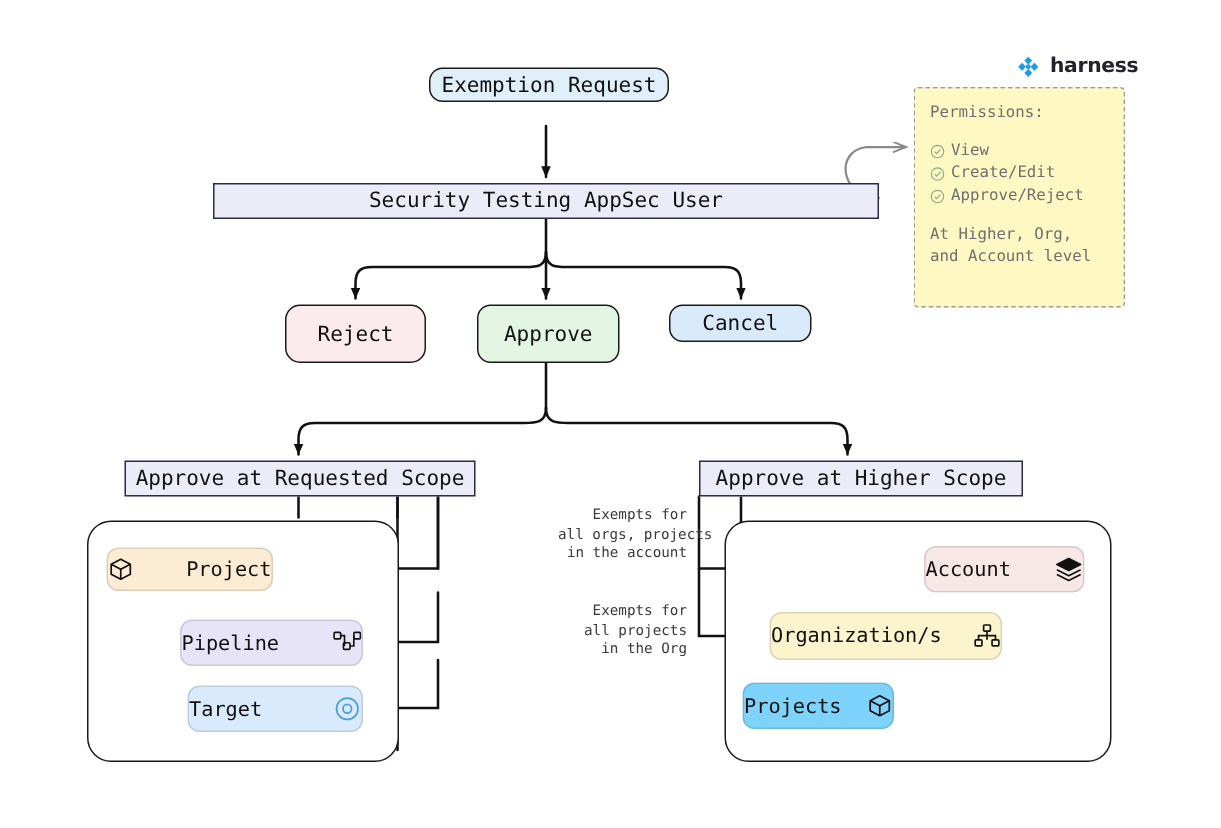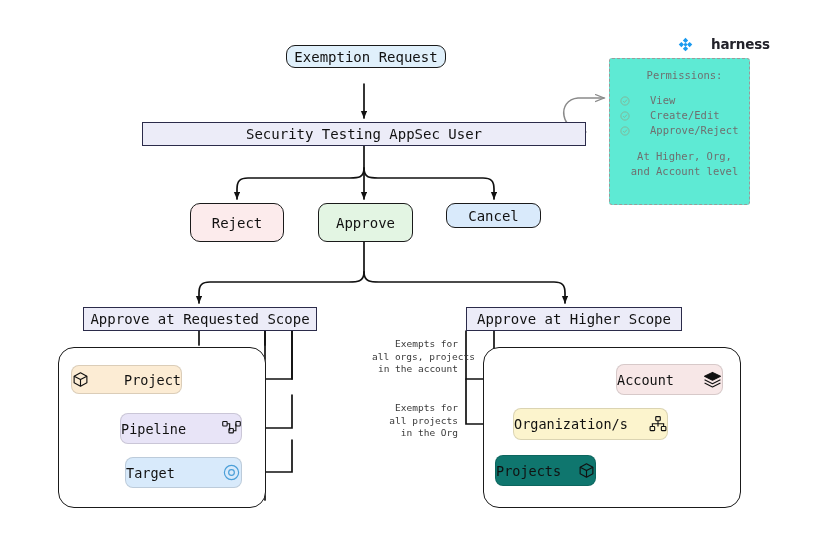--- a/index.html
+++ b/index.html
@@ -24,49 +24,49 @@
   #appsec-user{left:142px;top:122px;width:444px;height:24px;}
   #btn-reject{left:190px;top:203px;width:94px;height:39px;background:#fcebec;border-radius:10px;}
   #btn-approve{left:318px;top:203px;width:95px;height:39px;background:#e3f5e3;}
   #btn-cancel{left:446px;top:203px;width:95px;height:25px;background:#d9eafb;}
   #scope-requested{left:83px;top:307px;width:234px;height:24px;}
   #scope-higher{left:456px;top:307px;width:216px;height:24px;margin-left:10px;}
 
   
   #permissions-card{
     position:absolute;left:609px;top:58px;width:141px;height:147px;
-    border:1.5px dashed #9b9b9b;border-radius:3px;background:#5eead4;
+    border:1.5px dashed #9b9b9b;border-radius:3px;background:#fef9c3;
     box-sizing:border-box;padding:9px 0 0 10px;
-    font-size:10.5px;color:#6f6f6f;line-height:15px;text-align:center;
+    font-size:10.5px;color:#6f6f6f;line-height:15px;
   }
   #permissions-card .perm-title{margin-bottom:10px;}
-  #permissions-card .perm-item{display:flex;align-items:center;gap:20px;}
+  #permissions-card .perm-item{display:flex;align-items:center;gap:4px;}
   #permissions-card .perm-foot{margin-top:11px;}
   .check-ic{width:10px;height:10px;flex:0 0 10px;display:inline-block;}
 
   
-  #harness-logo{position:absolute;left:678px;top:36px;display:flex;align-items:center;gap:18px;}
+  #harness-logo{position:absolute;left:678px;top:36px;display:flex;align-items:center;gap:7px;}
   #harness-logo .wordmark{font-family:"DejaVu Sans","Liberation Sans",sans-serif;
       font-weight:700;font-size:13.5px;color:#22222a;letter-spacing:-0.2px;}
 
   
   .group{position:absolute;border:1.8px solid #1a1a1a;border-radius:16px;background:#fff;}
   #group-requested{left:58px;top:347px;width:206px;height:159px;}
   #group-higher{left:483px;top:347px;width:256px;height:159px;}
 
   
   .chip{position:absolute;box-sizing:border-box;border-radius:8px;
         display:flex;align-items:center;justify-content:space-between;gap:7px;
         font-size:13.5px;color:#111;border:1px solid rgba(0,0,0,.13);}
   #chip-project{left:71px;top:365px;width:111px;height:29px;background:#fcecd4;}
   #chip-pipeline{left:120px;top:413px;width:122px;height:31px;background:#e8e4f7;}
   #chip-target{left:125px;top:457px;width:117px;height:31px;background:#d8eafb;}
   #chip-account{left:616px;top:364px;width:107px;height:31px;background:#f7e7e7;}
   #chip-organizations{left:513px;top:408px;width:155px;height:32px;background:#fcf4cd;}
-  #chip-projects{left:495px;top:455px;width:101px;height:31px;background:#0f766e;}
+  #chip-projects{left:495px;top:455px;width:101px;height:31px;background:#7dd3fc;}
 
   .chip .ic{display:inline-flex;align-items:center;justify-content:center;}
 
   
   .note{position:absolute;font-size:9.5px;line-height:12.5px;color:#3a3a3a;
         text-align:right;white-space:pre;}
   #note-account{left:372px;top:338px;width:86px;}
   #note-org{left:372px;top:402px;width:86px;}
 </style>
 </head>

